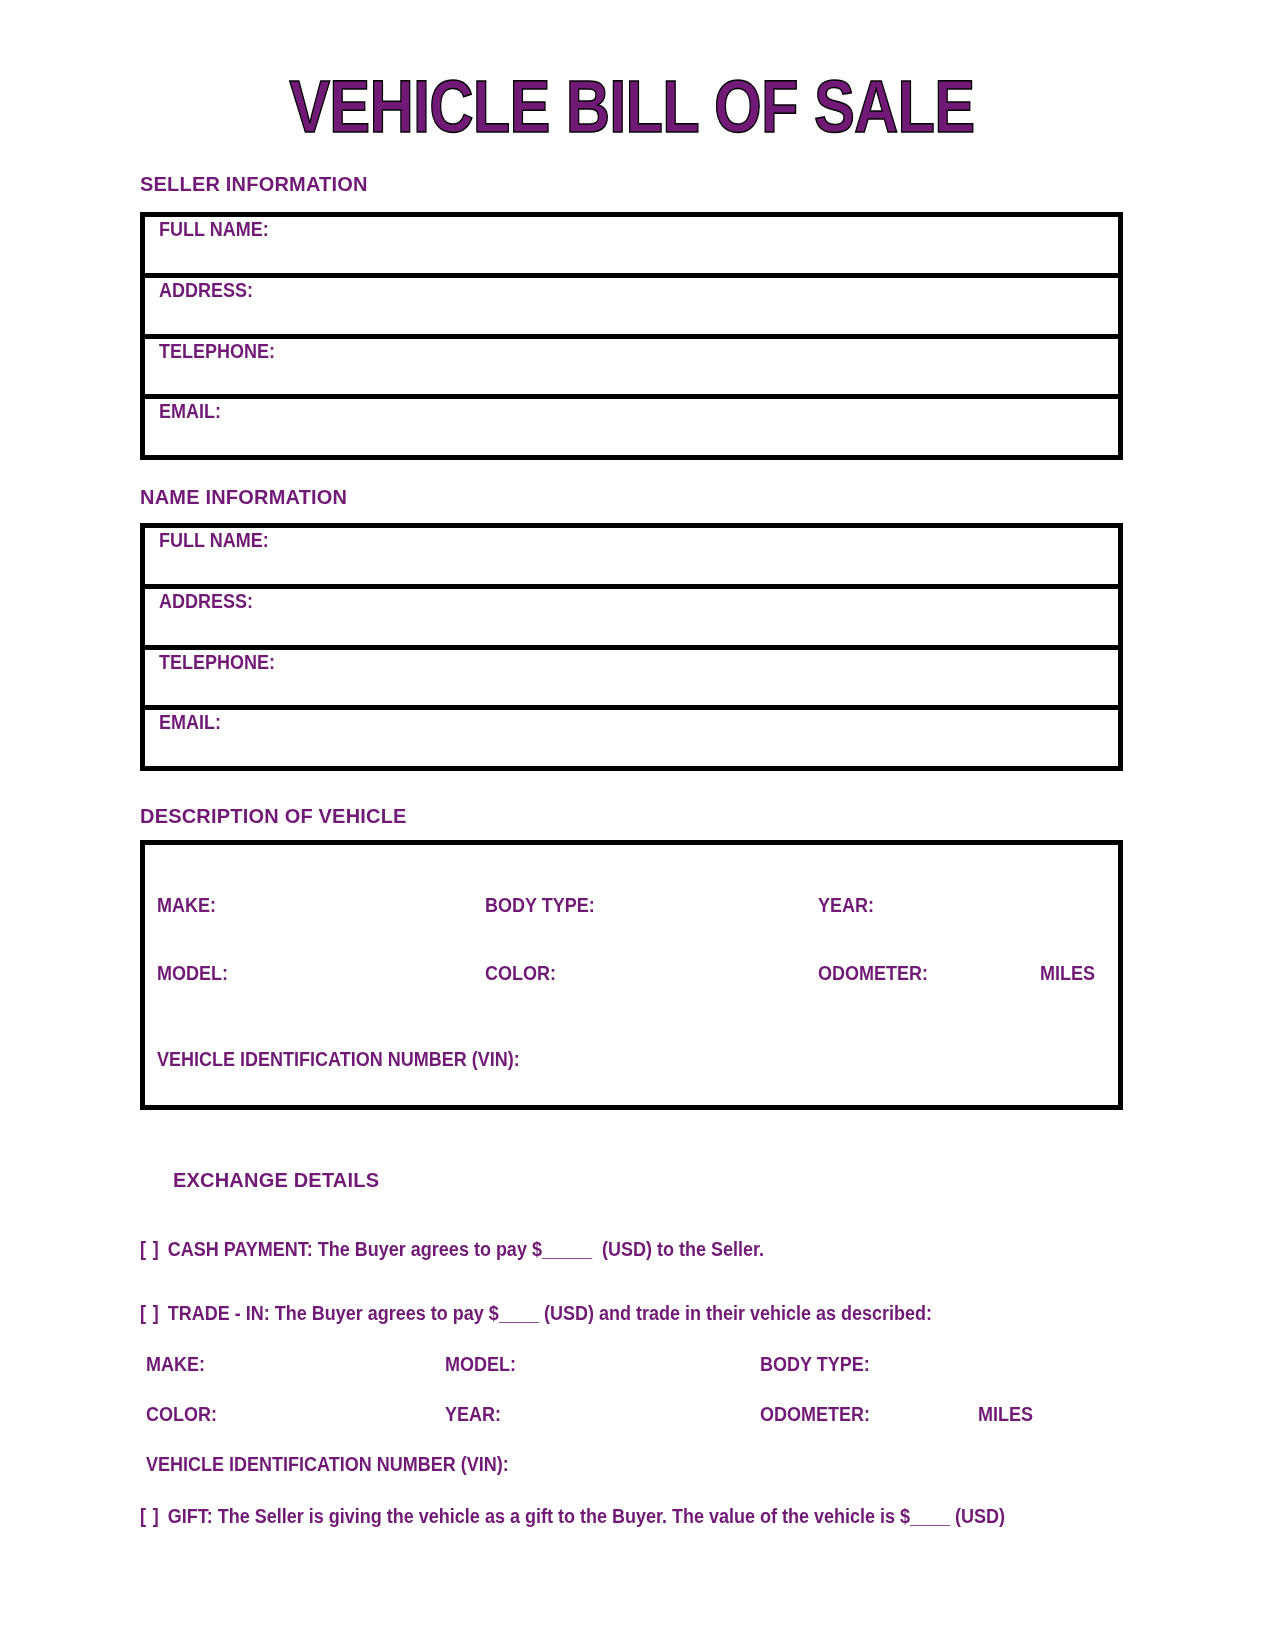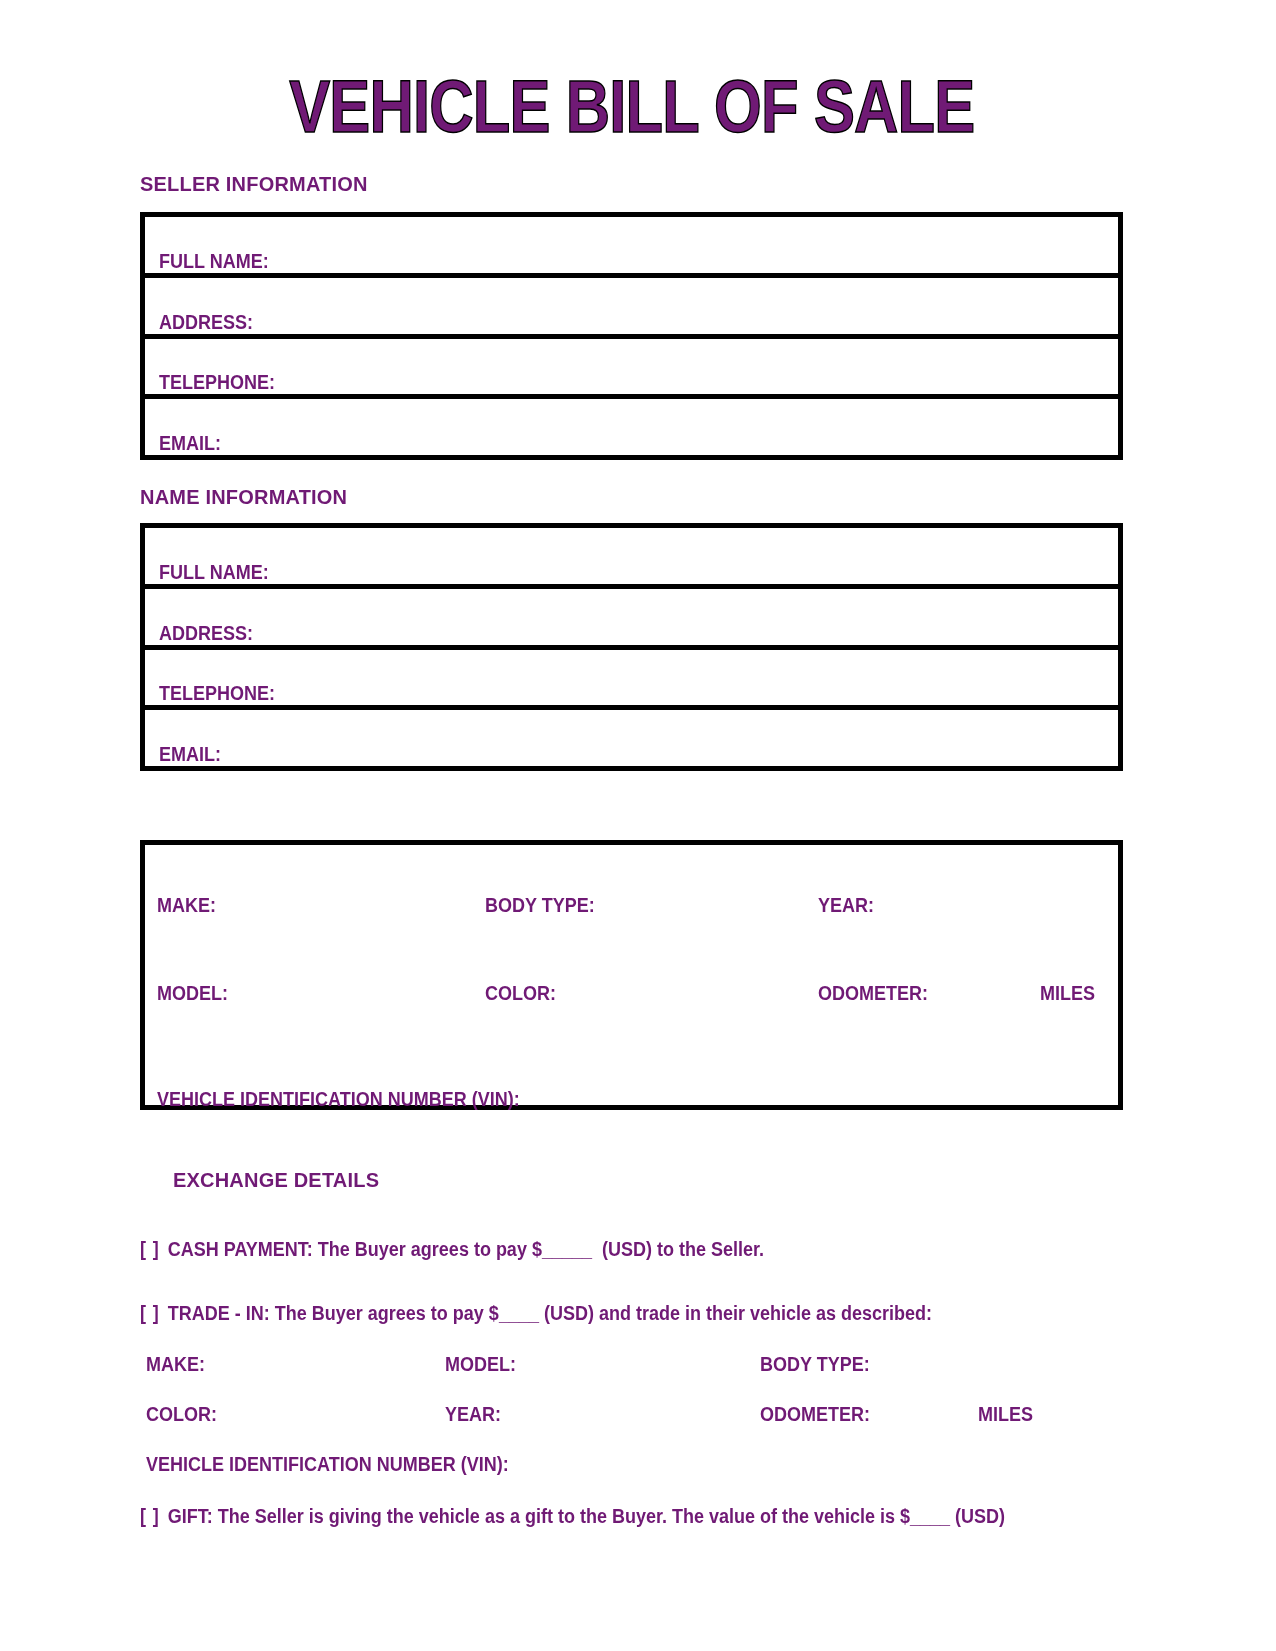--- a/index.html
+++ b/index.html
@@ -44,21 +44,21 @@
   #vehicle-heading  { top: 804px; }
   #exchange-heading { top: 1168px; margin-left: 33px; }
 
   
   .info-table {
     left: 140px; width: 983px; height: 248px;
     border: 5px solid #000;
     display: flex; flex-direction: column;
     background: #fff;
   }
-  .info-row { flex: 1; display: flex; align-items: flex-end; padding-left: 14px; }
+  .info-row { flex: 1; display: flex; align-items: flex-start; padding-left: 14px; }
   .info-row + .info-row { border-top: 5px solid #000; gap: 17px; }
 
   .label {
     font-size: 20px;
     line-height: 1.2;
     white-space: nowrap;
   }
   .cond { display: inline-block; transform: scaleX(0.9); transform-origin: 0 50%; }
   .blank { flex: 1; align-self: stretch; min-height: 20px; }
 
@@ -72,21 +72,21 @@
     background: #fff;
   }
   .vrow {
     display: grid;
     grid-template-columns: 328px 333px 222px 1fr;
     padding-left: 12px;
   }
   .vrow-1 { margin-top: 48px; }
   .vrow-2 { margin-top: 44px; }
   .vrow-vin { margin-top: 62px; padding-left: 12px; display: flex; }
-  .vcell { display: flex; flex-direction: column; }
+  .vcell { display: flex; }
   .vcell .blank { min-width: 30px; }
 
   
   .opt-line {
     left: 140px;
     font-size: 20px;
     line-height: 24px;
     white-space: nowrap;
     transform: scaleX(0.9);
     transform-origin: 0 50%;
@@ -148,20 +148,21 @@
     <div class="info-row">
       <span class="label cond">TELEPHONE:</span>
       <span class="blank"></span>
     </div>
     <div class="info-row">
       <span class="label cond">EMAIL:</span>
       <span class="blank"></span>
     </div>
   </div>
 
+  <h2 class="abs section-heading" id="vehicle-heading">DESCRIPTION OF VEHICLE</h2>
   <div class="abs vehicle-box">
     <div class="vrow vrow-1">
       <div class="vcell">
         <span class="label cond">MAKE:</span>
         <span class="blank"></span>
       </div>
       <div class="vcell">
         <span class="label cond">BODY TYPE:</span>
         <span class="blank"></span>
       </div>

